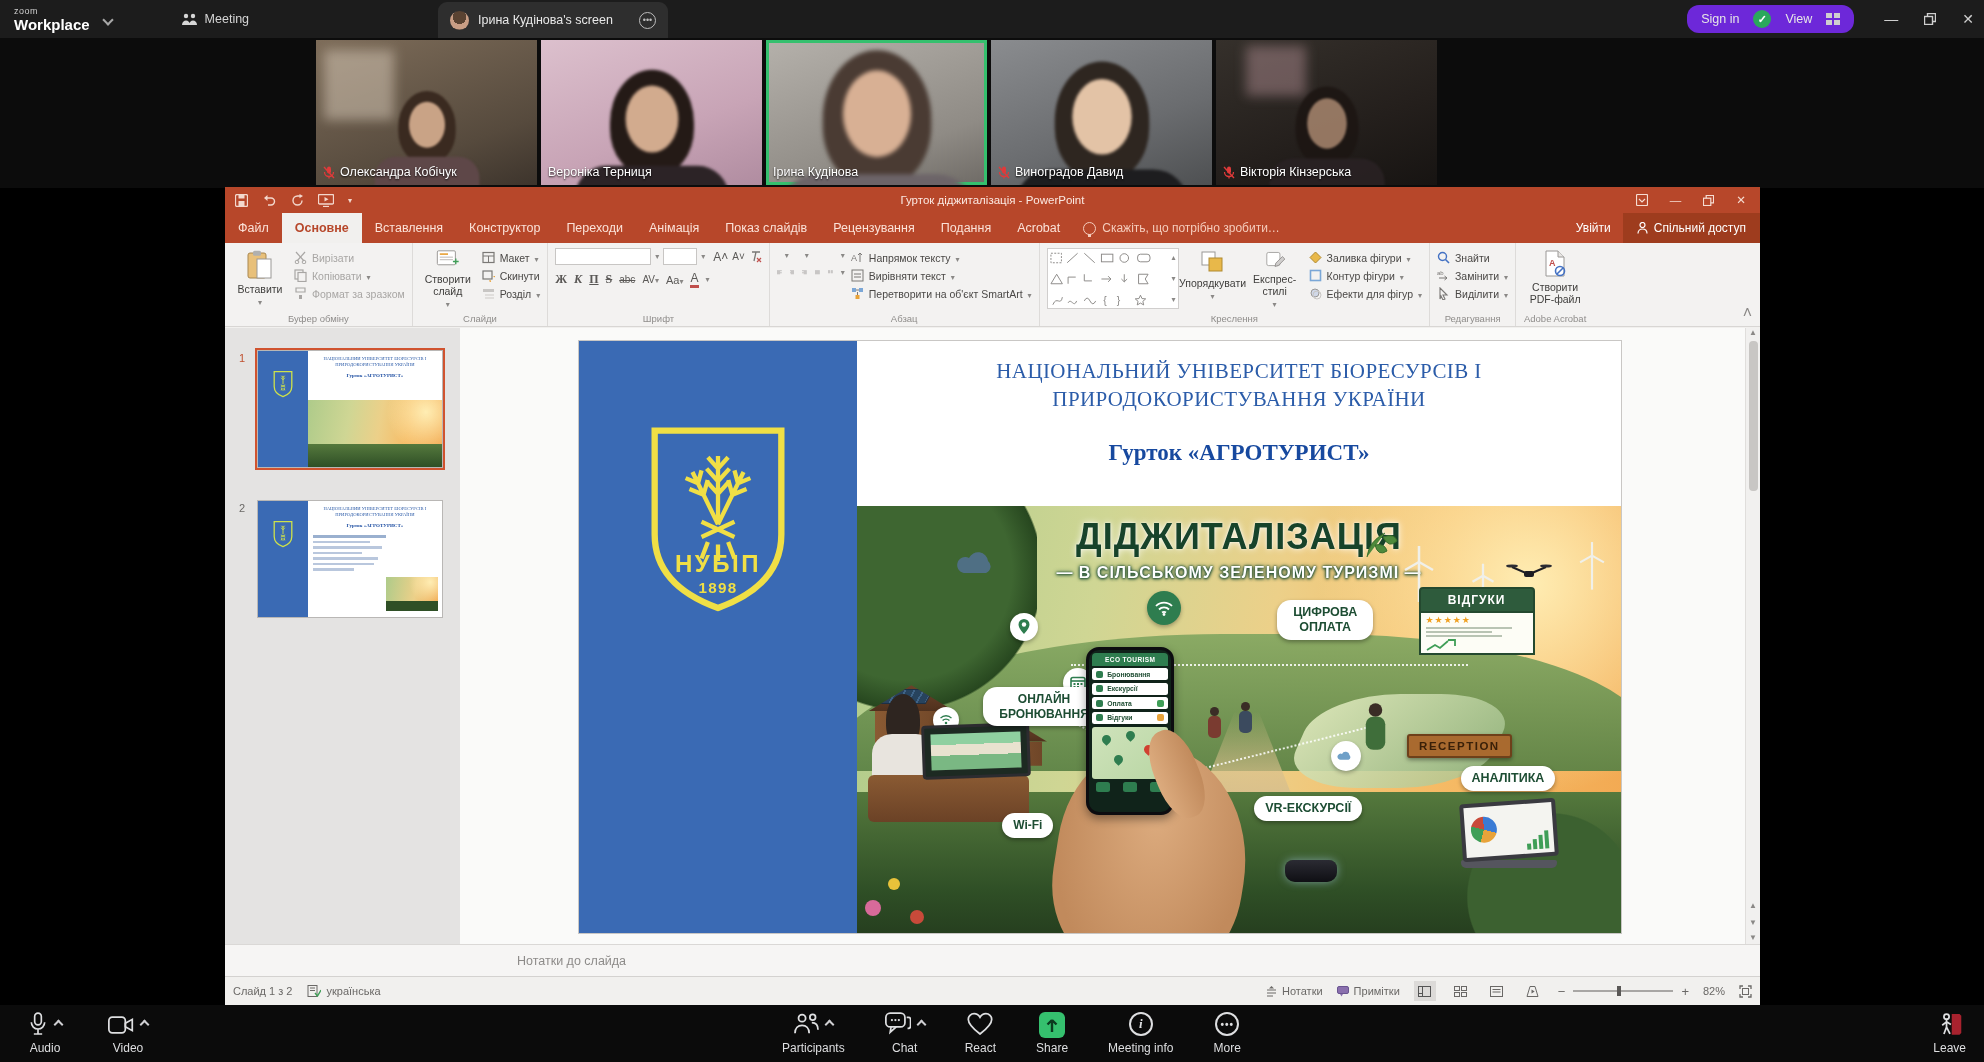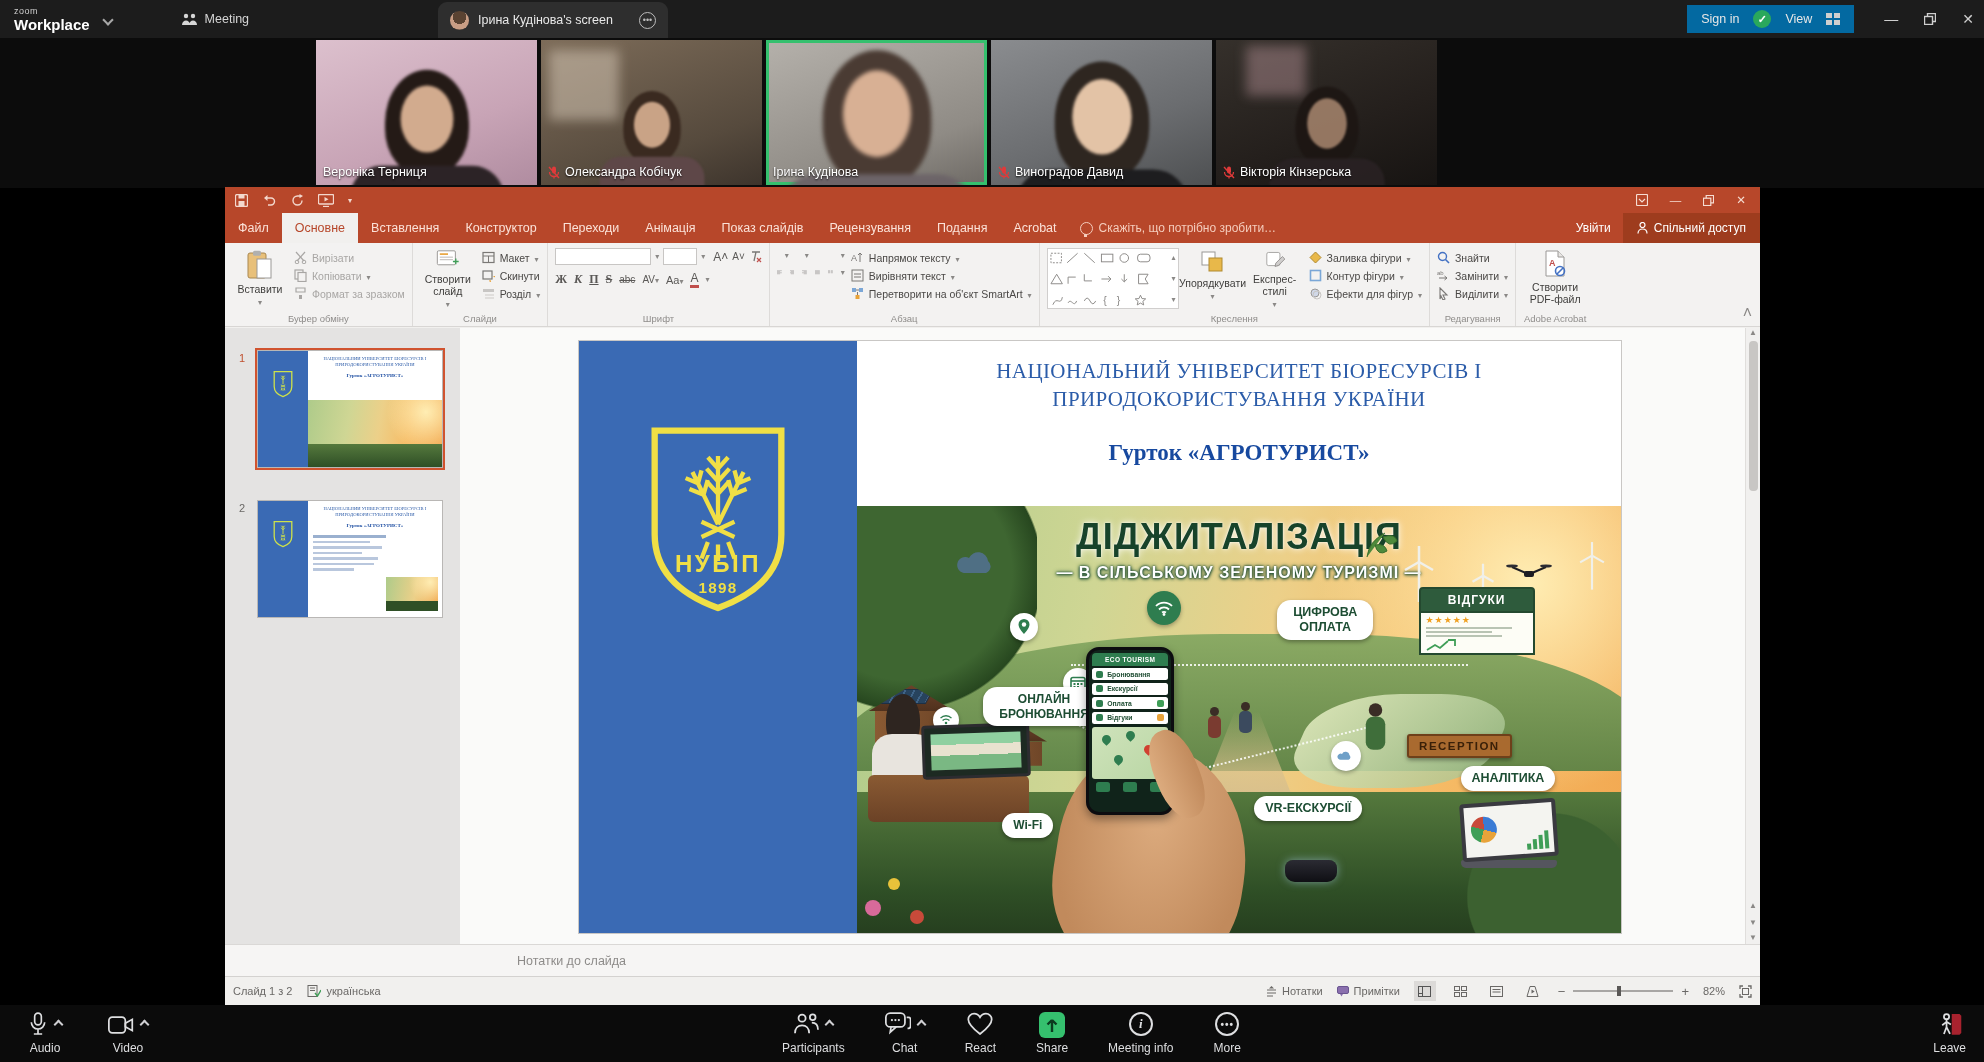--- a/index.html
+++ b/index.html
@@ -12,21 +12,21 @@
 .brand{margin-left:14px;display:flex;flex-direction:column;line-height:1;cursor:default}
 .brand .b1{font-size:9px;color:#cfcfcf;letter-spacing:.5px}
 .brand .b2{font-size:15px;color:#fff;font-weight:bold;margin-top:1px}
 .chevbtn{margin-left:14px;color:#aaa}
 .chev{width:8px;height:8px;border-left:2px solid #a8a8a8;border-bottom:2px solid #a8a8a8;transform:rotate(-45deg);display:inline-block}
 .tab-meeting{margin-left:70px;display:flex;align-items:center;gap:8px;color:#d6d6d6;font-size:12.5px}
 .tab-screen{position:absolute;left:438px;top:2px;height:36px;background:#2e2e2e;border-radius:9px 9px 0 0;display:flex;align-items:center;gap:9px;padding:0 12px;color:#e8e8e8;font-size:12.5px;min-width:230px}
 .avatar{width:19px;height:19px;border-radius:50%;background:radial-gradient(circle at 50% 32%,#5a4332 0 42%,#c99e85 43% 75%,#8a6e5c 76%)}
 .ellip{width:17px;height:17px;border:1.5px solid #bdbdbd;border-radius:50%;color:#bdbdbd;font-size:9px;line-height:14px;text-align:center;margin-left:auto}
 .top-right{position:absolute;right:10px;top:0;height:38px;display:flex;align-items:center;gap:22px}
-.signpill{background:#0369a1;border-radius:0;height:28px;display:flex;align-items:center;gap:14px;padding:0 14px;font-size:12.5px;color:#e6e6e6}
+.signpill{background:#6d28d9;border-radius:12px;height:28px;display:flex;align-items:center;gap:14px;padding:0 14px;font-size:12.5px;color:#e6e6e6}
 .vbadge{width:18px;height:18px;border-radius:50%;background:#2aa85c;color:#fff;font-size:11px;font-weight:bold;text-align:center;line-height:18px}
 .winbtns{display:flex;align-items:center;gap:26px;color:#cfcfcf;margin-left:8px}
 .winbtns .wb{font-size:14px;cursor:default}
 
 
 .gallery{position:absolute;left:0;top:38px;width:1984px;height:150px;background:#0c0c0c}
 .tiles{position:absolute;left:316px;top:2px;display:flex;gap:4px}
 .tile{position:relative;width:221px;height:145px;overflow:hidden;background:#222}
 .tile.active{box-shadow:inset 0 0 0 3px #35c06e}
 .fig{position:absolute;left:50%;bottom:-8px;transform:translateX(-50%) scale(var(--s,1));width:130px;height:112px;filter:blur(1.3px)}
@@ -37,21 +37,21 @@
 .winlight{position:absolute;left:8px;top:10px;width:70px;height:70px;background:rgba(230,218,200,.45);filter:blur(6px)}
 
 
 .ppt{position:absolute;left:225px;top:187px;width:1535px;height:818px;background:#f1f0ee;font-family:"Liberation Sans",sans-serif}
 .ppt-title{height:26px;background:#b7472a;color:#fff;display:flex;align-items:center;font-size:11.5px;position:relative}
 .qat{display:flex;align-items:center;gap:14px;margin-left:10px;color:#f3d8cd}
 .ppt-title .wtitle{position:absolute;left:0;right:0;text-align:center;font-size:11.5px;color:#fbe9e2;pointer-events:none}
 .ppt-winbtns{margin-left:auto;display:flex;align-items:center;gap:22px;padding-right:14px;color:#f6ddd3;z-index:2}
 .tabrow{height:30px;background:#b7472a;display:flex;align-items:center;font-size:12.5px;color:#fbe2d8;position:relative}
 .rtab{padding:0 13px;height:30px;line-height:30px;cursor:default}
-.rtab.active{background:#f1f0ee;color:#b7472a;font-weight:normal}
+.rtab.active{background:#f1f0ee;color:#b7472a;font-weight:bold}
 .tellme{display:flex;align-items:flex-end;gap:6px;margin-left:10px;color:#f5cdbd;font-size:12px}
 .bulb{width:13px;height:13px;border-radius:50%;border:1.5px solid #f5cdbd;position:relative}
 .bulb:after{content:"";position:absolute;left:3.5px;top:11px;width:3px;height:3px;background:#f5cdbd}
 .tabrow-right{margin-left:auto;display:flex;align-items:center;height:30px}
 .uvity{padding:0 12px;color:#fff;font-size:12px}
 .sharebtn{background:#9e3c1e;height:30px;display:flex;align-items:center;gap:6px;color:#fff;font-size:12px;padding:0 14px}
 
 
 .ribbon{height:84px;background:#f3f2f1;border-bottom:1px solid #d8d6d4;display:flex;position:relative}
 .grp{position:relative;border-right:1px solid #dddbd9;padding:5px 7px 17px 7px;display:flex;gap:6px}
@@ -220,45 +220,45 @@
           <rect x="0.5" y="3.5" width="8" height="8" fill="none" stroke="#cfcfcf" stroke-width="1.4"></rect>
           <path d="M3.5 3.5v-3h8v8h-3" fill="none" stroke="#cfcfcf" stroke-width="1.4"></path>
         </svg>
       <span class="wb">✕</span>
     </div>
   </div>
 </header>
 
 <section class="gallery">
   <div class="tiles">
-    <div class="tile" style="background:linear-gradient(160deg,#dcc0cd,#c8a4b6 60%,#b08ca0)">
-      <div class="fig" style="--s:1.2;--hair:#241a16;--skin:#d2ab8e;--shirt:#2c2326">
-          <div class="hair"></div>
-          <div class="face"></div>
-          <div class="torso"></div>
-        </div>
-      <div class="nametag">
-          <span>Вероніка Терниця</span>
-        </div>
-    </div>
     <div class="tile" style="background:linear-gradient(160deg,#7d6c59,#564a3d 70%,#3d342c)">
       <div class="winlight"></div>
       <div class="fig" style="--s:.82;--hair:#3a2a20;--skin:#c9a386;--shirt:#5e4748">
           <div class="hair"></div>
           <div class="face"></div>
           <div class="torso"></div>
         </div>
       <div class="nametag">
         <svg width="12" height="13" viewBox="0 0 12 13">
             <rect x="4" y="0.5" width="4" height="7" rx="2" fill="#e03a3a"></rect>
             <path d="M1.5 6a4.5 4.5 0 0 0 9 0M6 10.5v2" stroke="#e03a3a" stroke-width="1.3" fill="none"></path>
             <line x1="1" y1="1" x2="11" y2="12" stroke="#e03a3a" stroke-width="1.4"></line>
           </svg>
         <span>Олександра Кобічук</span>
       </div>
+    </div>
+    <div class="tile" style="background:linear-gradient(160deg,#dcc0cd,#c8a4b6 60%,#b08ca0)">
+      <div class="fig" style="--s:1.2;--hair:#241a16;--skin:#d2ab8e;--shirt:#2c2326">
+          <div class="hair"></div>
+          <div class="face"></div>
+          <div class="torso"></div>
+        </div>
+      <div class="nametag">
+          <span>Вероніка Терниця</span>
+        </div>
     </div>
     <div class="tile active" style="background:linear-gradient(160deg,#b5b1ab,#8f8b85 70%,#6e6a65)">
       <div class="fig" style="--s:1.55;--hair:#4a3b33;--skin:#d8b094;--shirt:#6c6468">
           <div class="hair"></div>
           <div class="face"></div>
           <div class="torso"></div>
         </div>
       <div class="nametag">
           <span>Ірина  Кудінова</span>
         </div>
@@ -314,20 +314,21 @@
           <path d="M11 6.5A4.5 4.5 0 1 1 6.5 2h3" fill="none" stroke="#f3d8cd" stroke-width="1.4"></path>
           <path d="M8.5 0 12 2 8.5 4.2z" fill="#f3d8cd"></path>
         </svg>
       <svg width="16" height="13" viewBox="0 0 16 13">
           <rect x="0.5" y="0.5" width="15" height="9.5" rx="1" fill="none" stroke="#f3d8cd" stroke-width="1.3"></rect>
           <path d="M6.5 3v4.5L10.5 5.2z" fill="#f3d8cd"></path>
           <path d="M5 12.5h6" stroke="#f3d8cd" stroke-width="1.3"></path>
         </svg>
       <span class="carat" style="color:#f3d8cd">▾</span>
     </div>
+    <span class="wtitle">Гурток діджиталізація - PowerPoint</span>
     <div class="ppt-winbtns">
       <svg width="12" height="12" viewBox="0 0 12 12">
           <rect x="0.5" y="0.5" width="11" height="11" rx="1" fill="none" stroke="#f6ddd3" stroke-width="1.2"></rect>
           <path d="M3 5l3 3 3-3" fill="none" stroke="#f6ddd3" stroke-width="1.2"></path>
         </svg>
       <span>—</span>
       <svg width="11" height="11" viewBox="0 0 12 12">
           <rect x="0.5" y="3.5" width="8" height="8" fill="none" stroke="#f6ddd3" stroke-width="1.3"></rect>
           <path d="M3.5 3.5v-3h8v8h-3" fill="none" stroke="#f6ddd3" stroke-width="1.3"></path>
         </svg>

